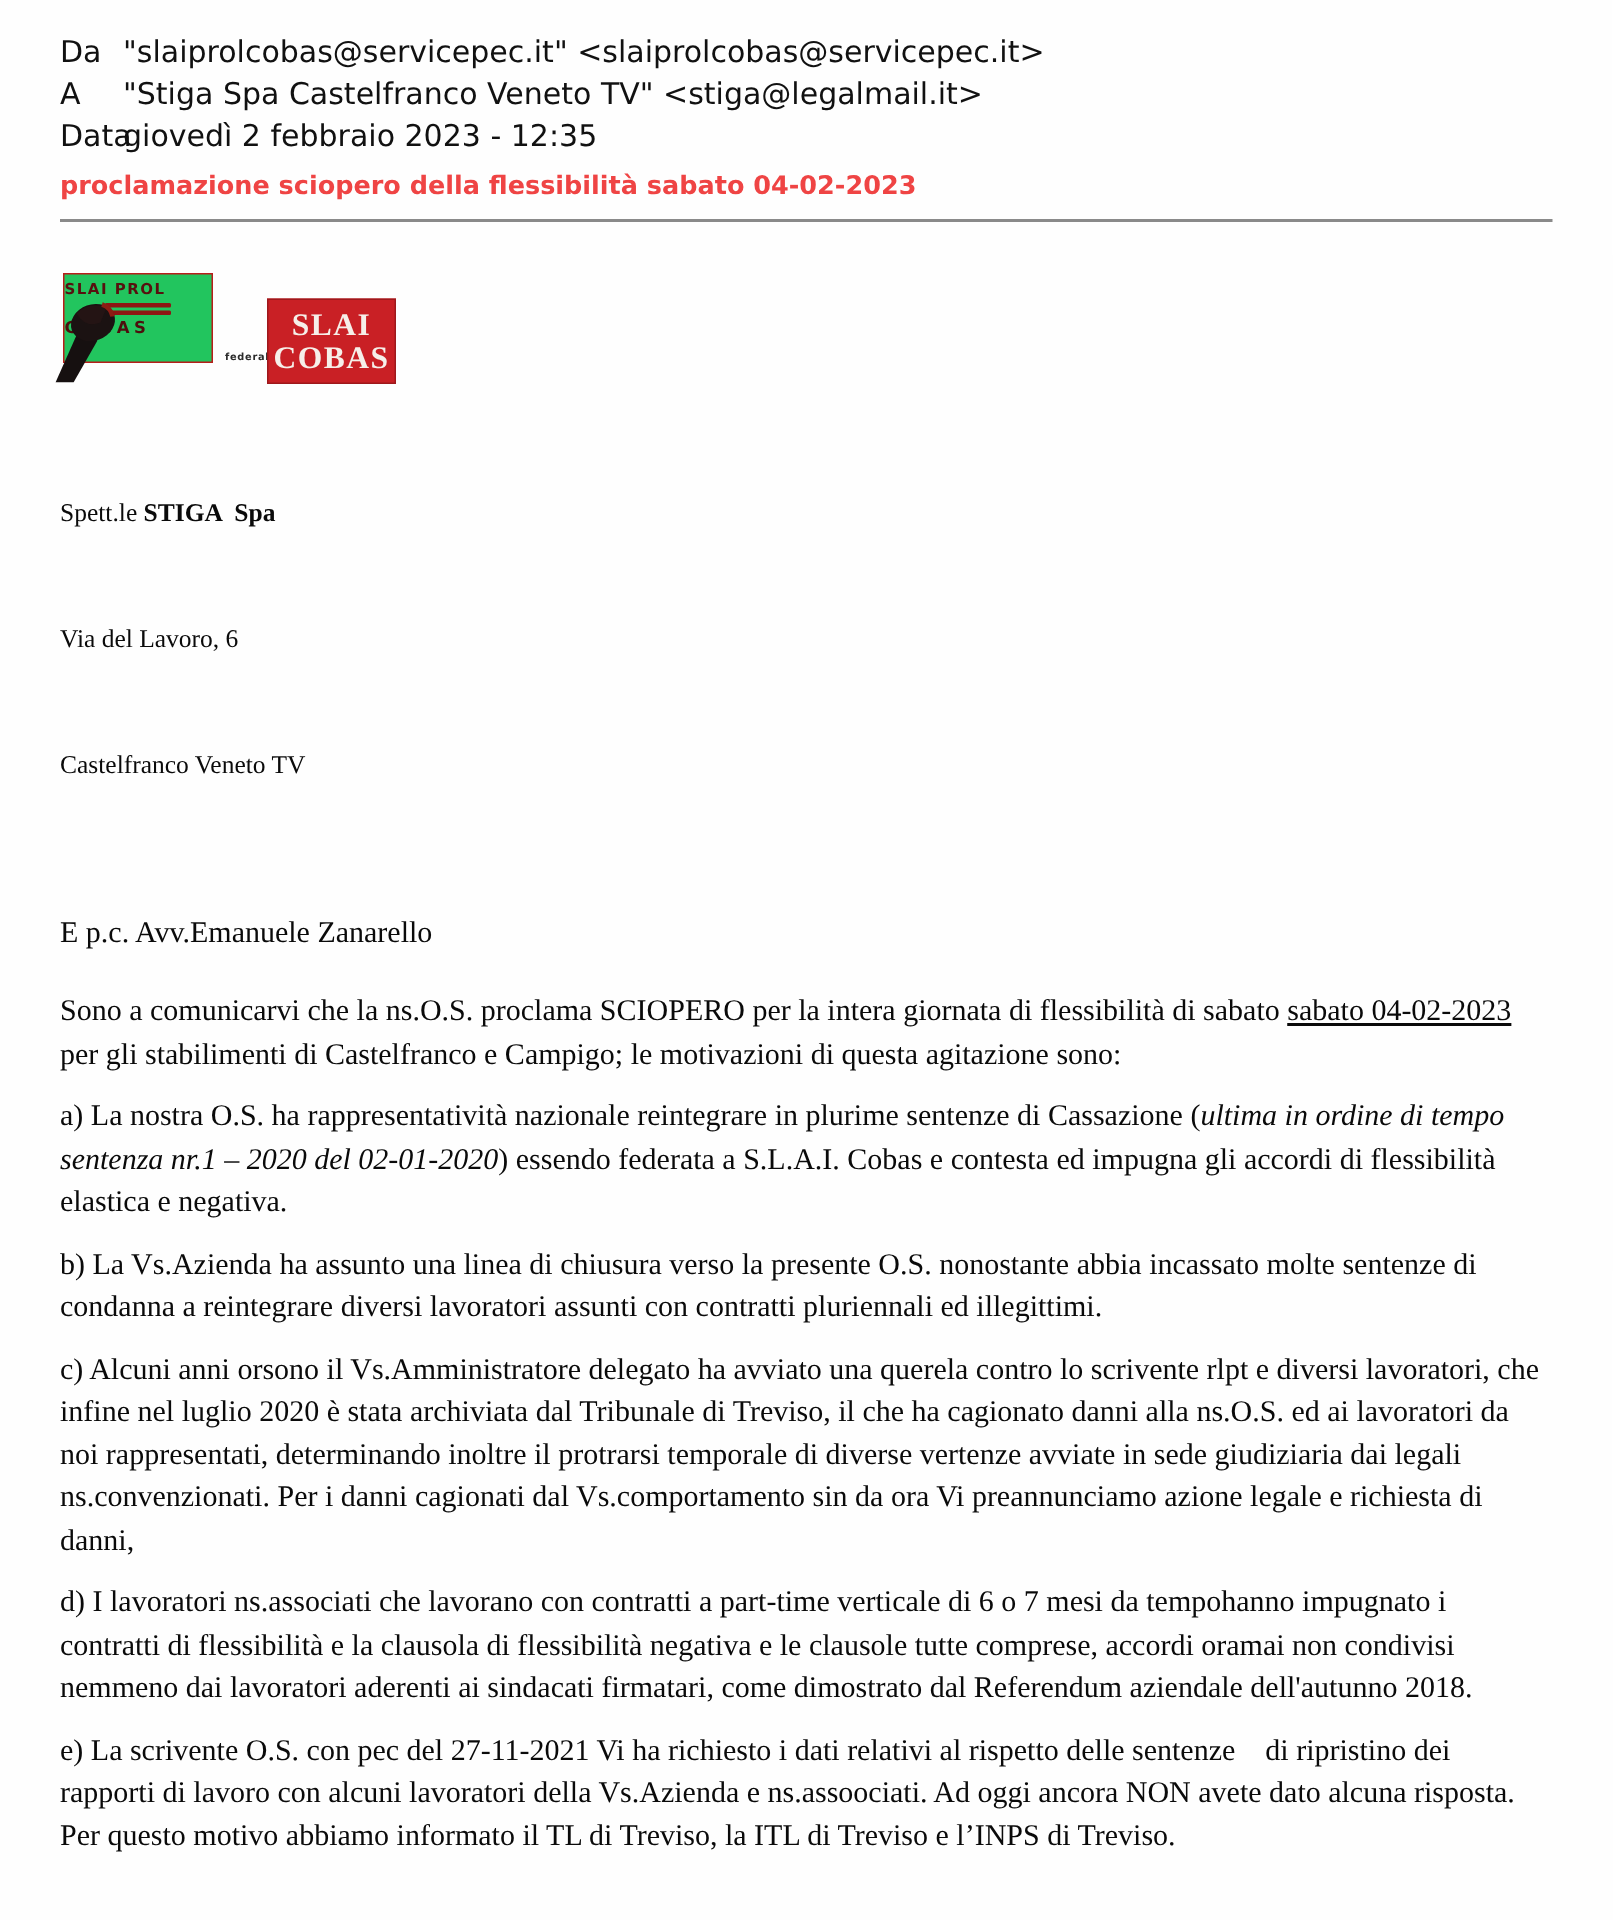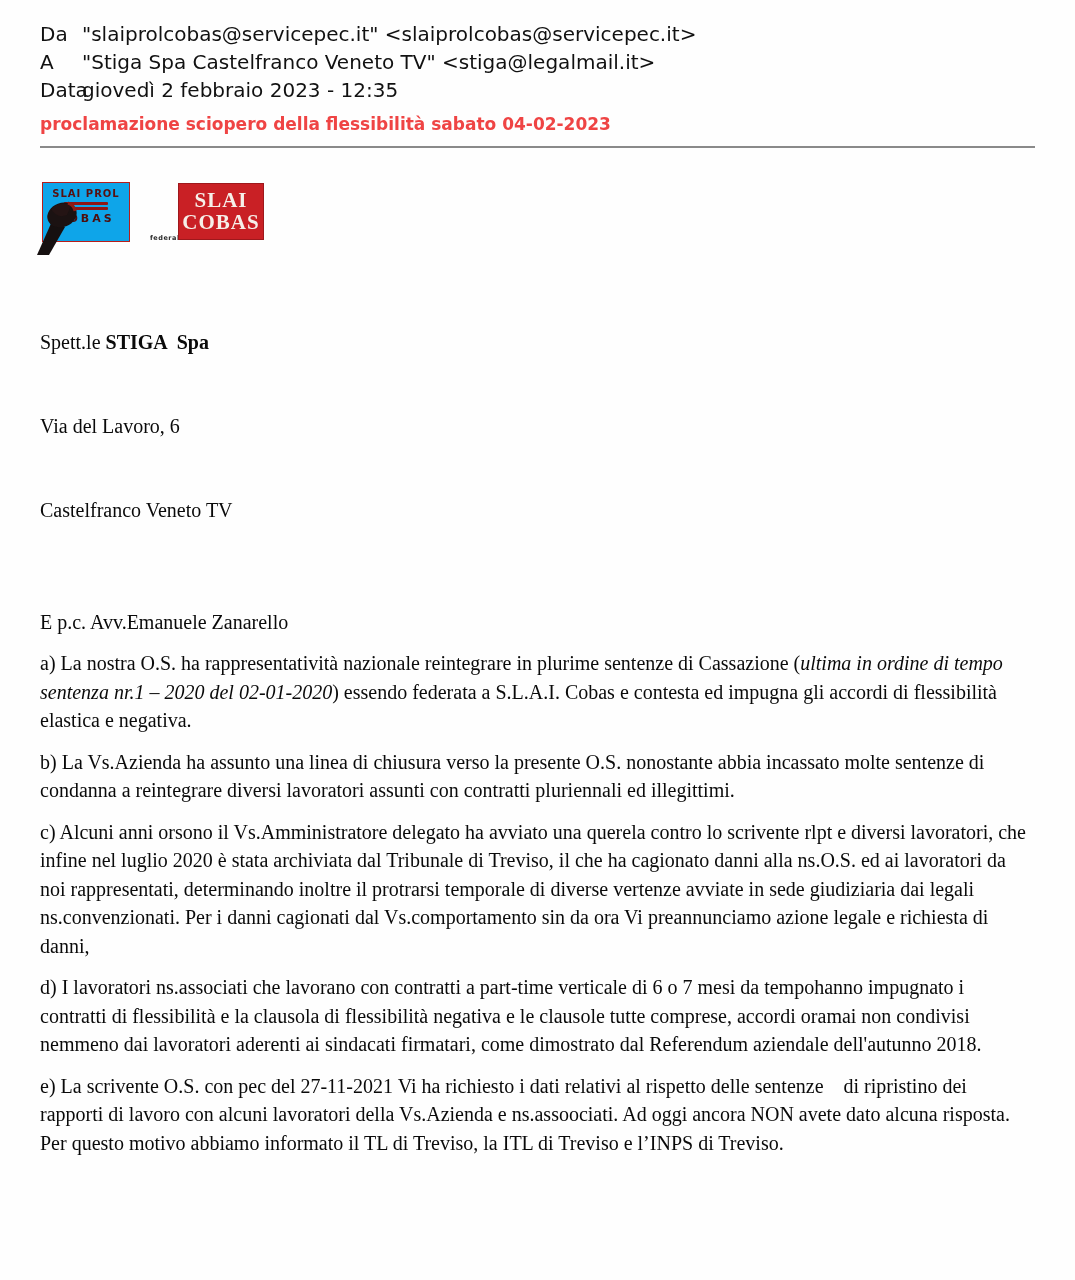--- a/index.html
+++ b/index.html
@@ -13,43 +13,43 @@
   .mail-row { display:flex; font-size:20px; line-height:28px; color:#111; }
   .mail-label { width:42px; flex:0 0 42px; }
   .mail-value { flex:1; }
   .subject { margin:10px 40px 4px 40px; font-family:"DejaVu Sans", sans-serif;
     font-size:17px; font-weight:bold; color:#ef4444; }
   .rule { margin:12px 40px 0 40px; border:none; border-top:2px solid #8a8a8a; }
 
   
   .logo-row { position:relative; margin:34px 0 0 42px; height:64px; }
   .logo-slaiprol {
-    position:absolute; left:0; top:0; width:88px; height:60px;
-    background:#0ea5e9; border:1px solid #b71d1a; box-sizing:border-box;
-    text-align:center; overflow:visible;
+    position:absolute; left:0; top:0; width:100px; height:60px;
+    background:#22c55e; border:1px solid #b71d1a; box-sizing:border-box;
+    text-align:left; overflow:visible;
   }
   .logo-slaiprol .l1 { margin-top:5px; font-family:"DejaVu Sans", sans-serif;
     font-weight:bold; font-size:10px; letter-spacing:1px; color:#57100f; }
   .fineprint-bars { margin:3px auto 2px auto; width:44px; }
   .fineprint-bars div { height:3px; background:#8e1613; margin:2px 0 0 0; border-radius:1px; }
   .logo-slaiprol .l2 { font-family:"DejaVu Sans", sans-serif; font-weight:bold;
     font-size:11px; letter-spacing:3px; color:#4d0e0d; }
   .fist { position:absolute; left:-8px; bottom:-14px; width:58px; height:66px; }
   .logo-caption { position:absolute; left:108px; top:52px; font-family:"DejaVu Sans", sans-serif;
     font-size:6.5px; font-weight:bold; color:#2b2b2b; filter:blur(0.4px); letter-spacing:0.5px; }
   .logo-slaicobas {
-    position:absolute; left:136px; top:1px; width:86px; height:57px;
+    position:absolute; left:136px; top:17px; width:86px; height:57px;
     background:#c92025; border:1px solid #9e181c; box-sizing:border-box;
     display:flex; flex-direction:column; align-items:center; justify-content:center;
     color:#f6efe9; font-family:"Liberation Serif", serif; font-weight:bold;
     font-size:21px; line-height:1.02; letter-spacing:1px; text-align:center;
   }
 
   
-  .addr-block { margin:26px 40px 0 40px; font-size:20px; line-height:28px; white-space:pre-wrap; }
+  .addr-block { margin:26px 40px 0 40px; font-size:17px; line-height:28px; white-space:pre-wrap; }
   .cc-line { margin:28px 40px 0 40px; font-size:20px; line-height:28px; }
   .dateline { margin:30px 40px 0 40px; font-size:20px; text-align:right; }
   .par { margin:13px 40px 0 40px; width:995px; font-size:20px; line-height:28.5px;
     white-space:pre-wrap; }
   .par.first { margin-top:24px; }
   u { text-underline-offset:2px; }
 </style>
 </head>
 <body>
 
@@ -97,20 +97,21 @@
 
   <div class="addr-block">
     <div><span>Spett.le </span><b>STIGA  Spa</b></div>
     <div>Via del Lavoro, 6</div>
     <div>Castelfranco Veneto TV</div>
   </div>
 
   <div class="cc-line">E p.c. Avv.Emanuele Zanarello</div>
 
 
+  <p class="par first"><span>Sono a comunicarvi che la ns.O.S. proclama SCIOPERO per la intera giornata di flessibilità di sabato </span><u>sabato 04-02-2023</u><span> per gli stabilimenti di Castelfranco e Campigo; le motivazioni di questa agitazione sono:</span></p>
 
   <p class="par"><span>a) La nostra O.S. ha rappresentatività nazionale reintegrare in plurime sentenze di Cassazione (</span><i>ultima in ordine di tempo sentenza nr.1 – 2020 del 02-01-2020</i><span>) essendo federata a S.L.A.I. Cobas e contesta ed impugna gli accordi di flessibilità elastica e negativa.</span></p>
 
   <p class="par">b) La Vs.Azienda ha assunto una linea di chiusura verso la presente O.S. nonostante abbia incassato molte sentenze di condanna a reintegrare diversi lavoratori assunti con contratti pluriennali ed illegittimi.</p>
 
   <p class="par">c) Alcuni anni orsono il Vs.Amministratore delegato ha avviato una querela contro lo scrivente rlpt e diversi lavoratori, che infine nel luglio 2020 è stata archiviata dal Tribunale di Treviso, il che ha cagionato danni alla ns.O.S. ed ai lavoratori da noi rappresentati, determinando inoltre il protrarsi temporale di diverse vertenze avviate in sede giudiziaria dai legali ns.convenzionati. Per i danni cagionati dal Vs.comportamento sin da ora Vi preannunciamo azione legale e richiesta di danni,</p>
 
 
   <p class="par">d) I lavoratori ns.associati che lavorano con contratti a part-time verticale di 6 o 7 mesi da tempohanno impugnato i contratti di flessibilità e la clausola di flessibilità negativa e le clausole tutte comprese, accordi oramai non condivisi nemmeno dai lavoratori aderenti ai sindacati firmatari, come dimostrato dal Referendum aziendale dell'autunno 2018.</p>
 

